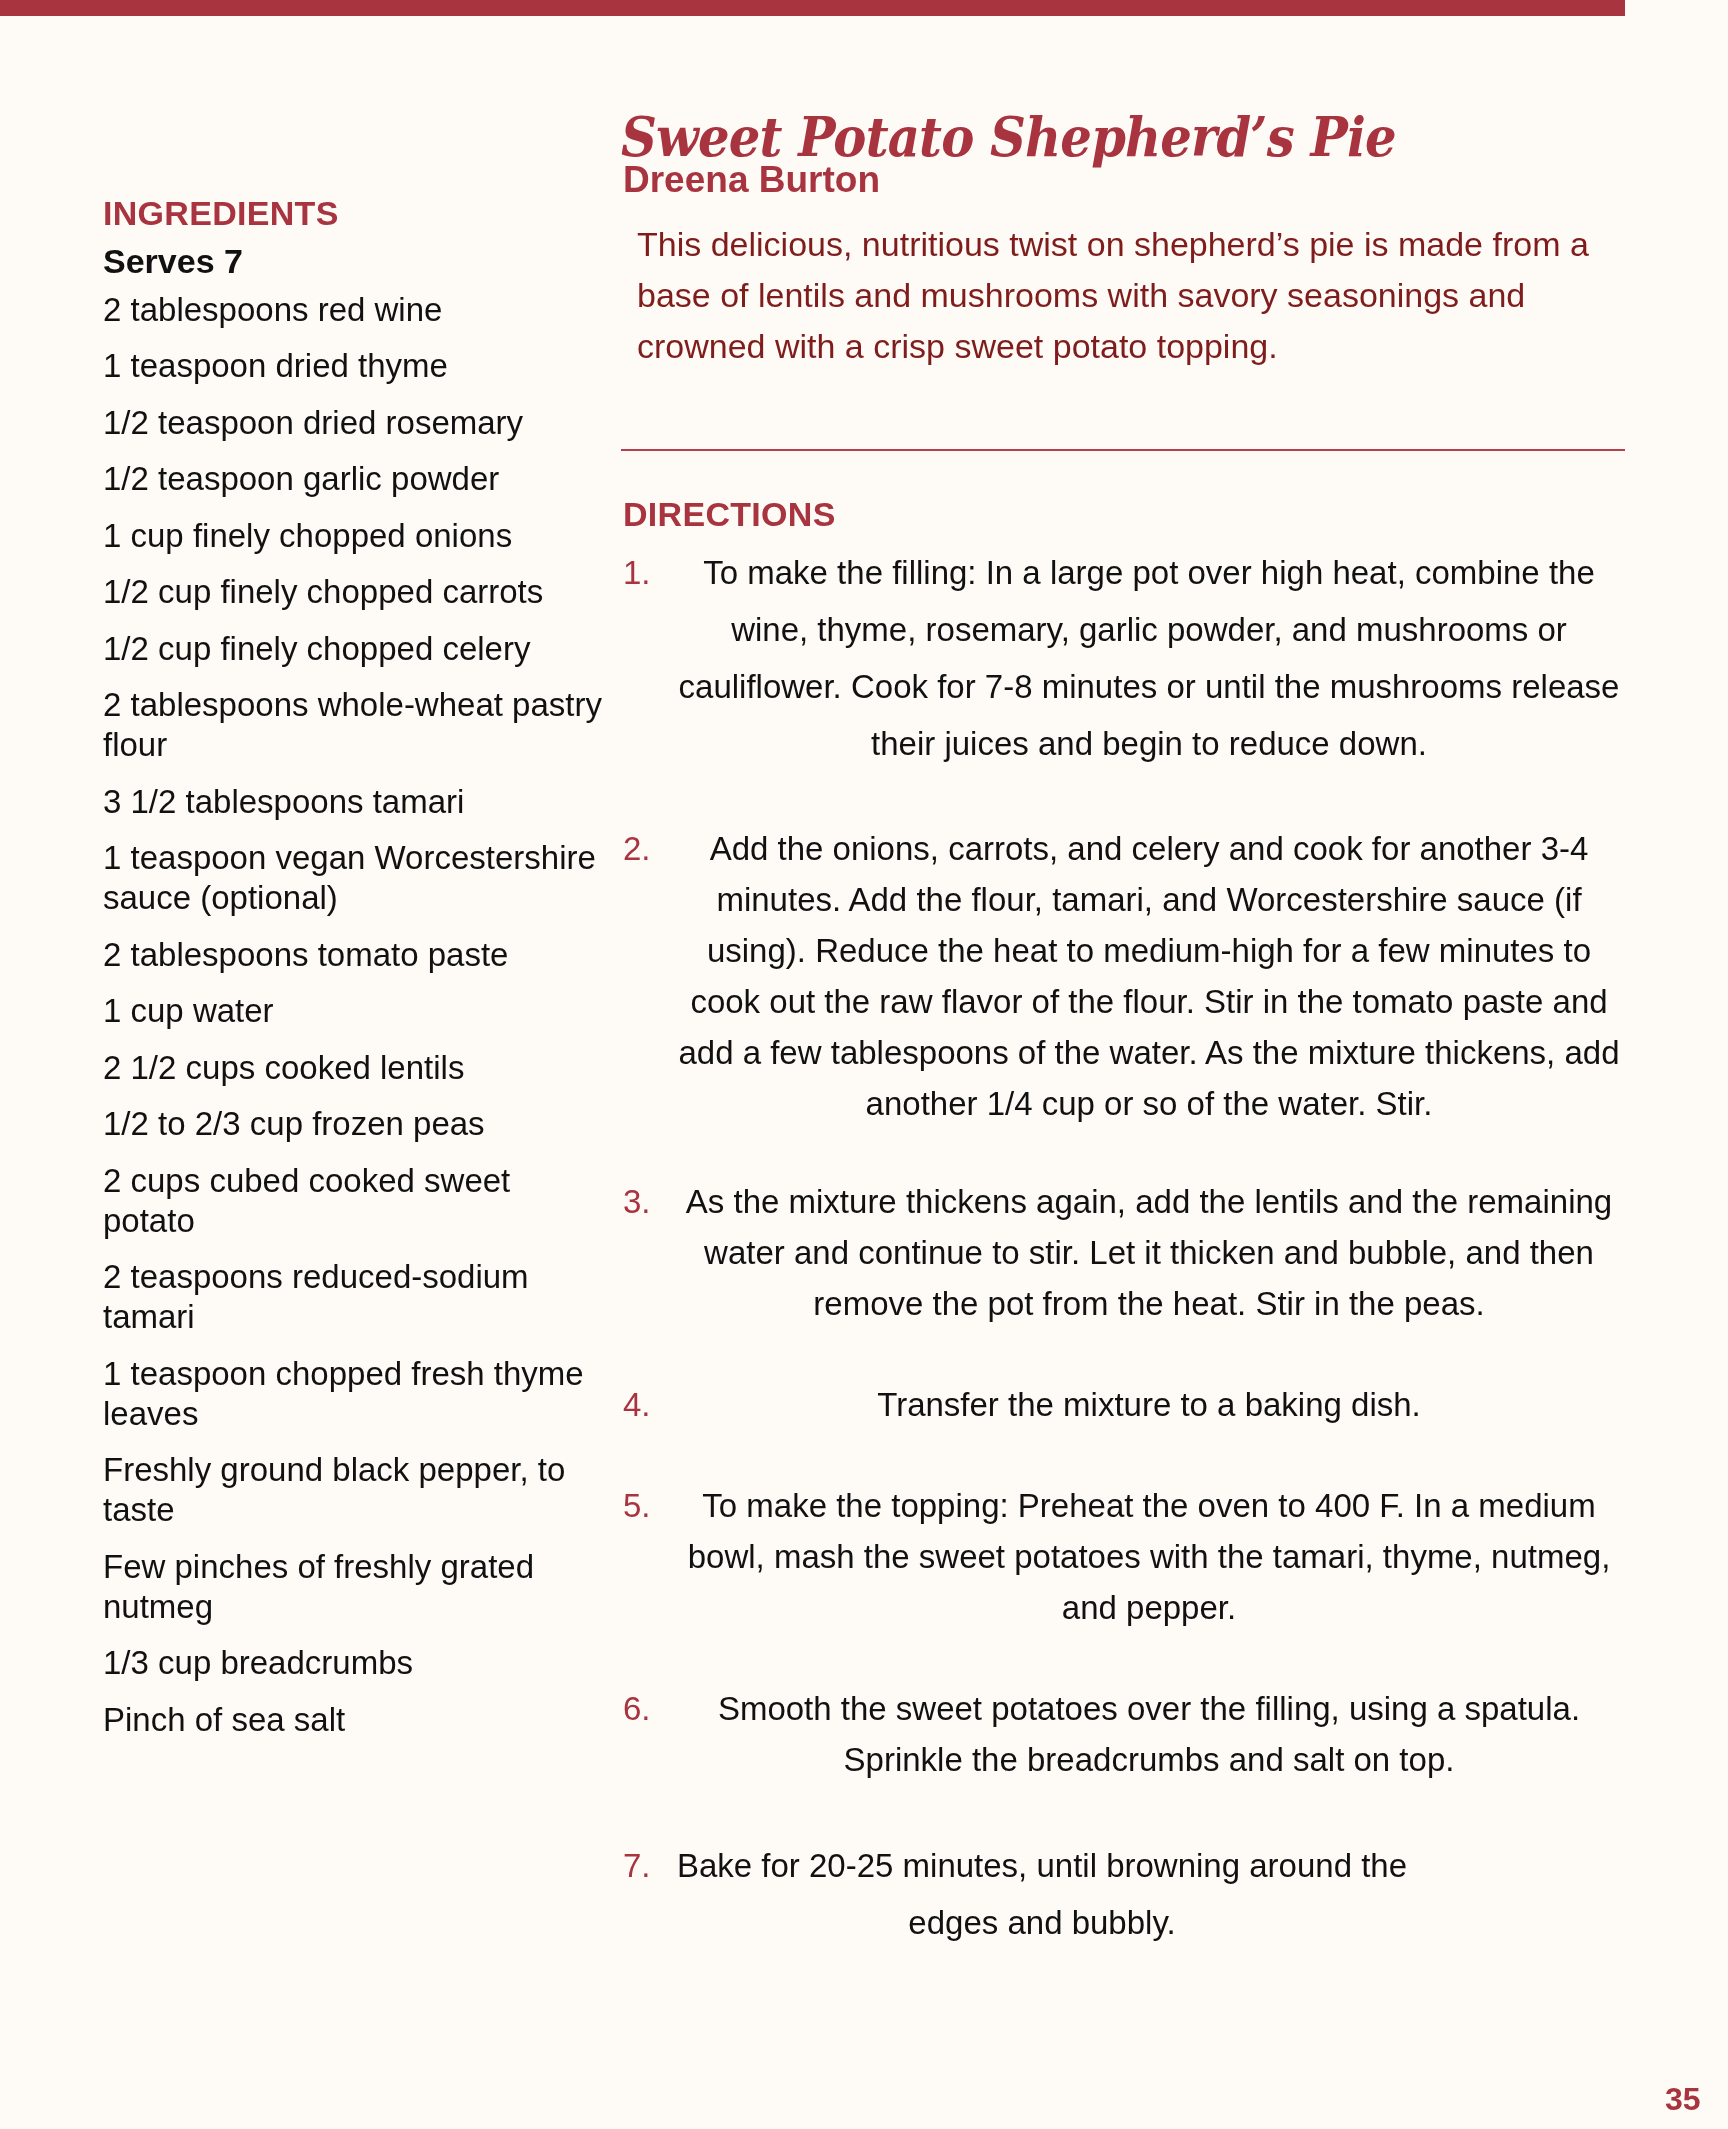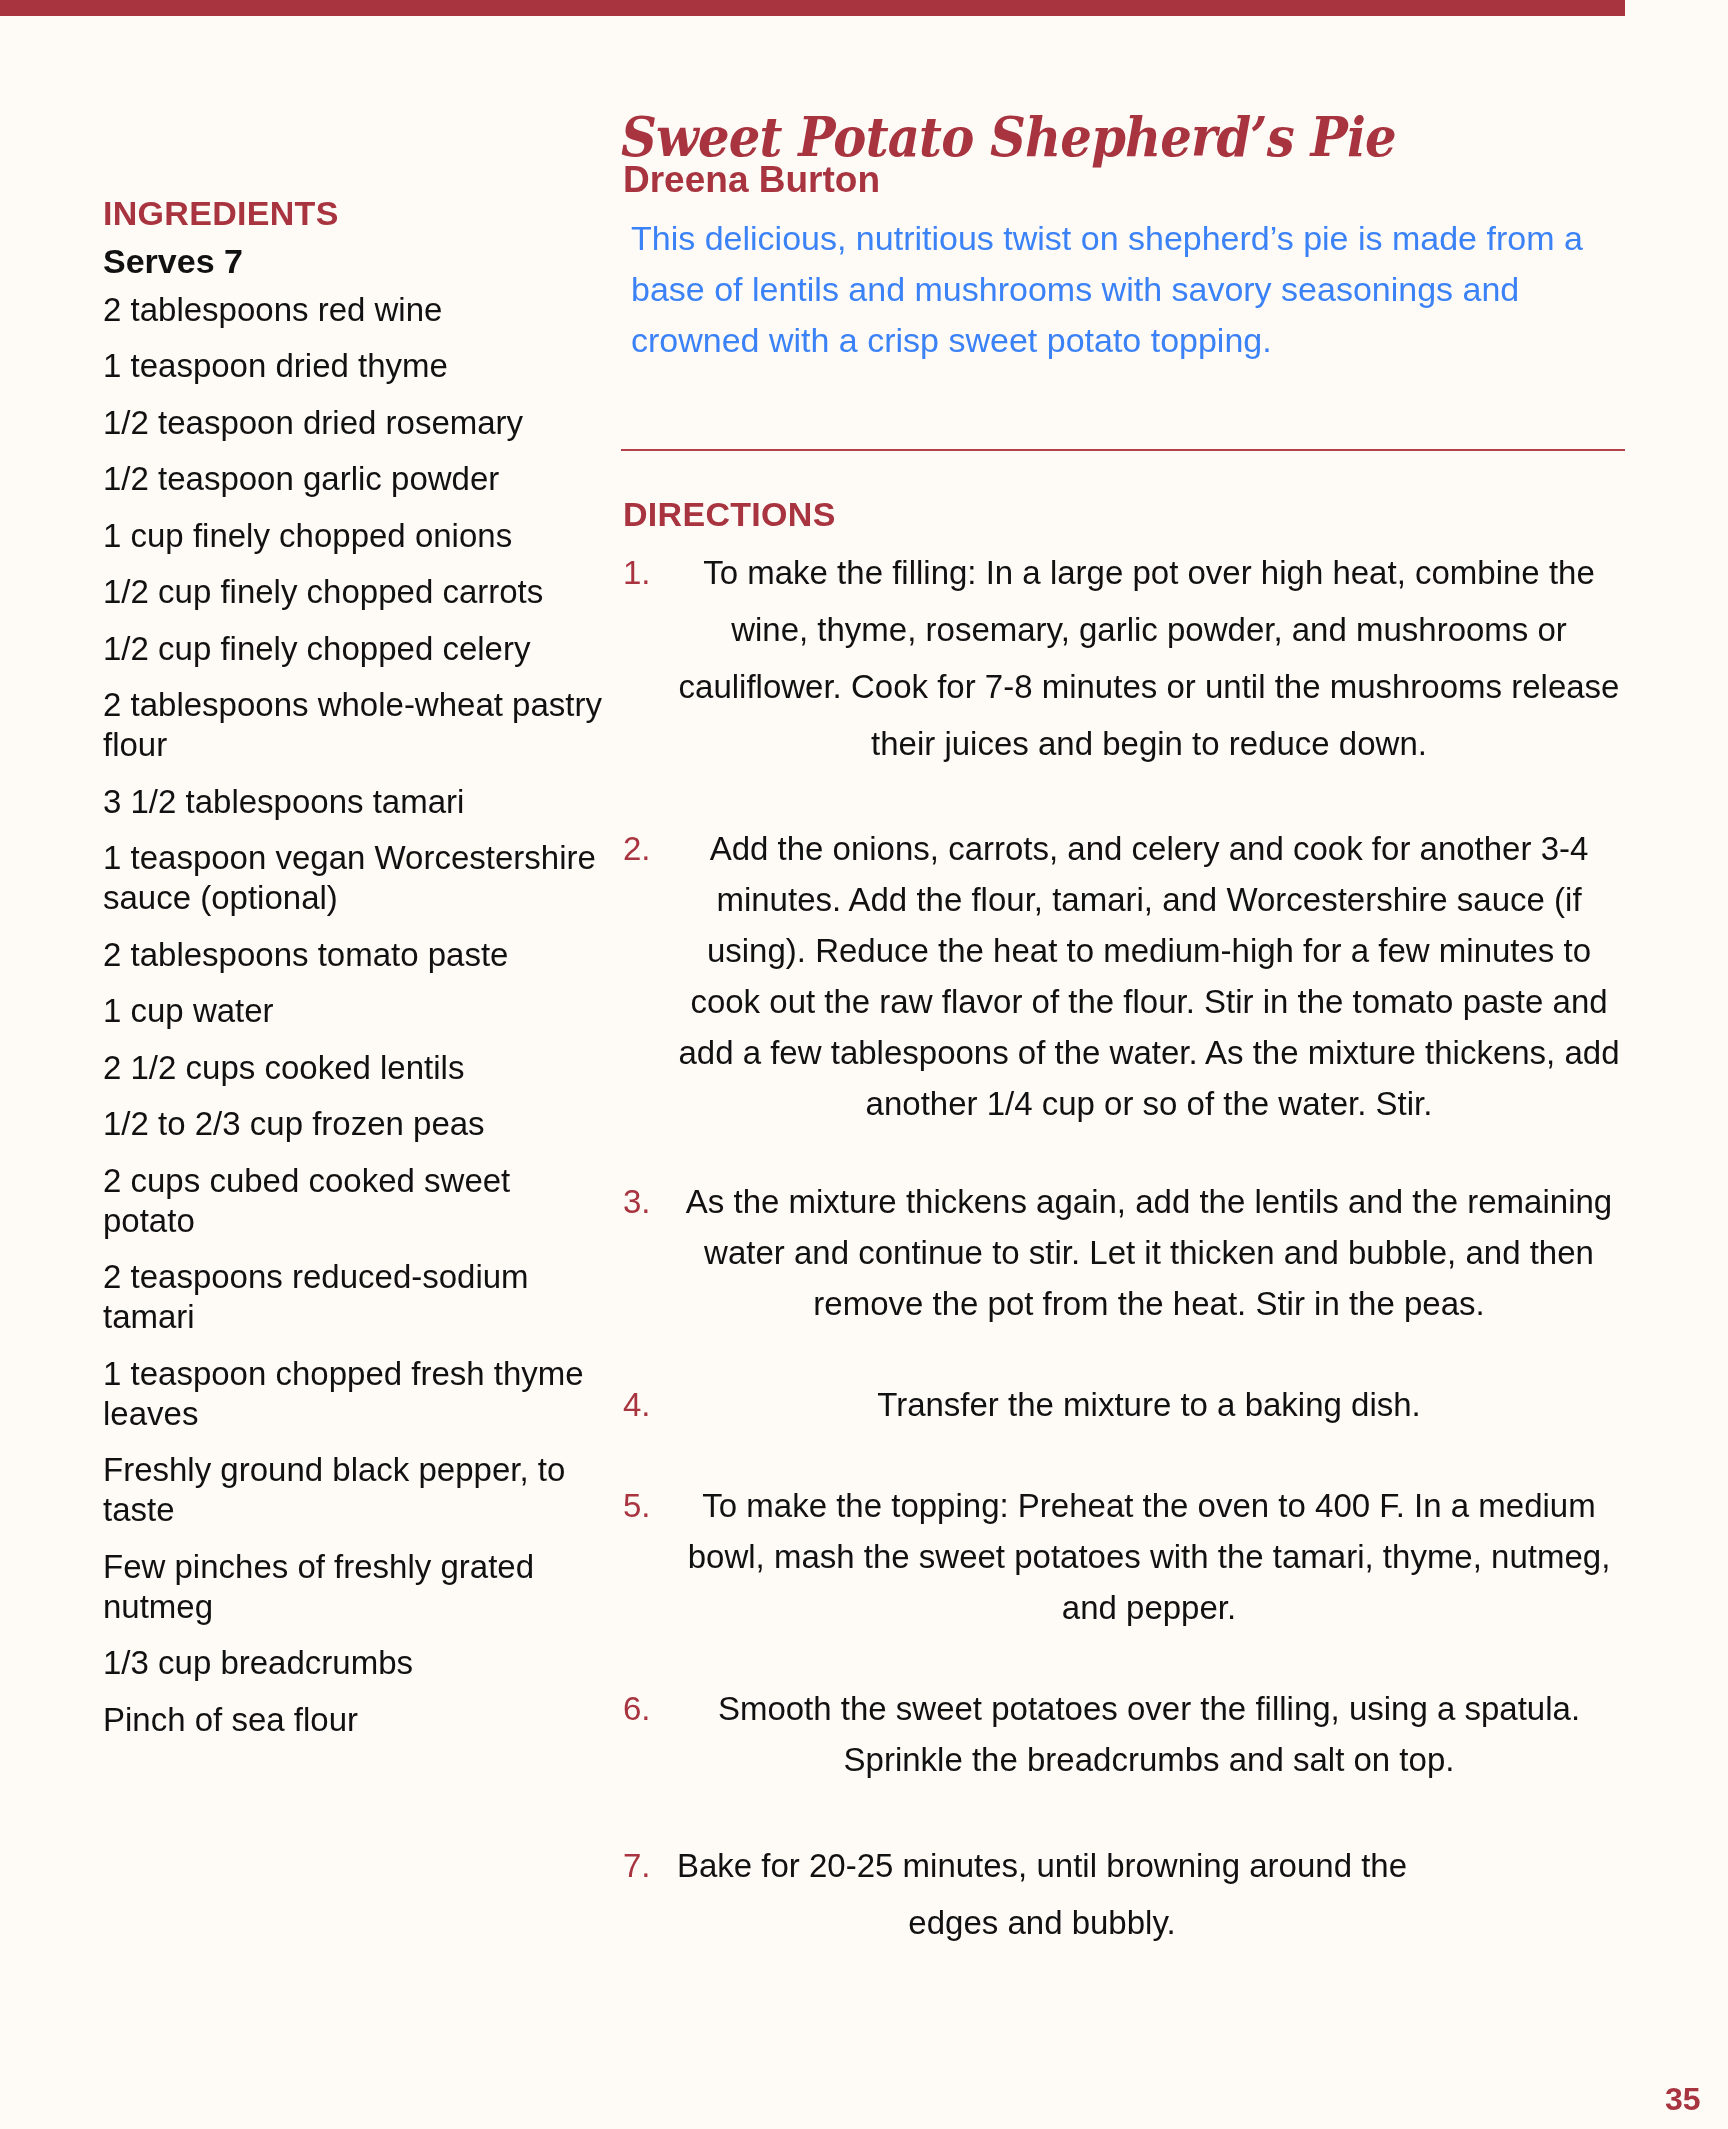--- a/index.html
+++ b/index.html
@@ -87,22 +87,22 @@
   }
   
   .intro {
     position: absolute;
     left: 623px;
     top: 205px;
     width: 1002px;
     font-family: "Liberation Sans", sans-serif;
     font-size: 34px;
     line-height: 51px;
-    color: #3b82f6;
-    margin: 8px;
+    color: #7f1d1d;
+    margin: 14px;
   }
   .divider {
     position: absolute;
     left: 621px;
     top: 449px;
     width: 1004px;
     height: 1.8px;
     background: #B5404B;
   }
   .directions {
@@ -169,21 +169,21 @@
     <li>2 tablespoons tomato paste</li>
     <li>1 cup water</li>
     <li>2 1/2 cups cooked lentils</li>
     <li>1/2 to 2/3 cup frozen peas</li>
     <li>2 cups cubed cooked sweet potato</li>
     <li>2 teaspoons reduced-sodium tamari</li>
     <li>1 teaspoon chopped fresh thyme leaves</li>
     <li>Freshly ground black pepper, to taste</li>
     <li>Few pinches of freshly grated nutmeg</li>
     <li>1/3 cup breadcrumbs</li>
-    <li>Pinch of sea flour</li>
+    <li>Pinch of sea salt</li>
   </ul>
 </section>
 
 <p class="intro">This delicious, nutritious twist on shepherd’s pie is made from a base of lentils and mushrooms with savory seasonings and crowned with a crisp sweet potato topping.</p>
 
 <div class="divider"></div>
 
 <section class="directions">
   <h2 class="section-heading">DIRECTIONS</h2>
 

